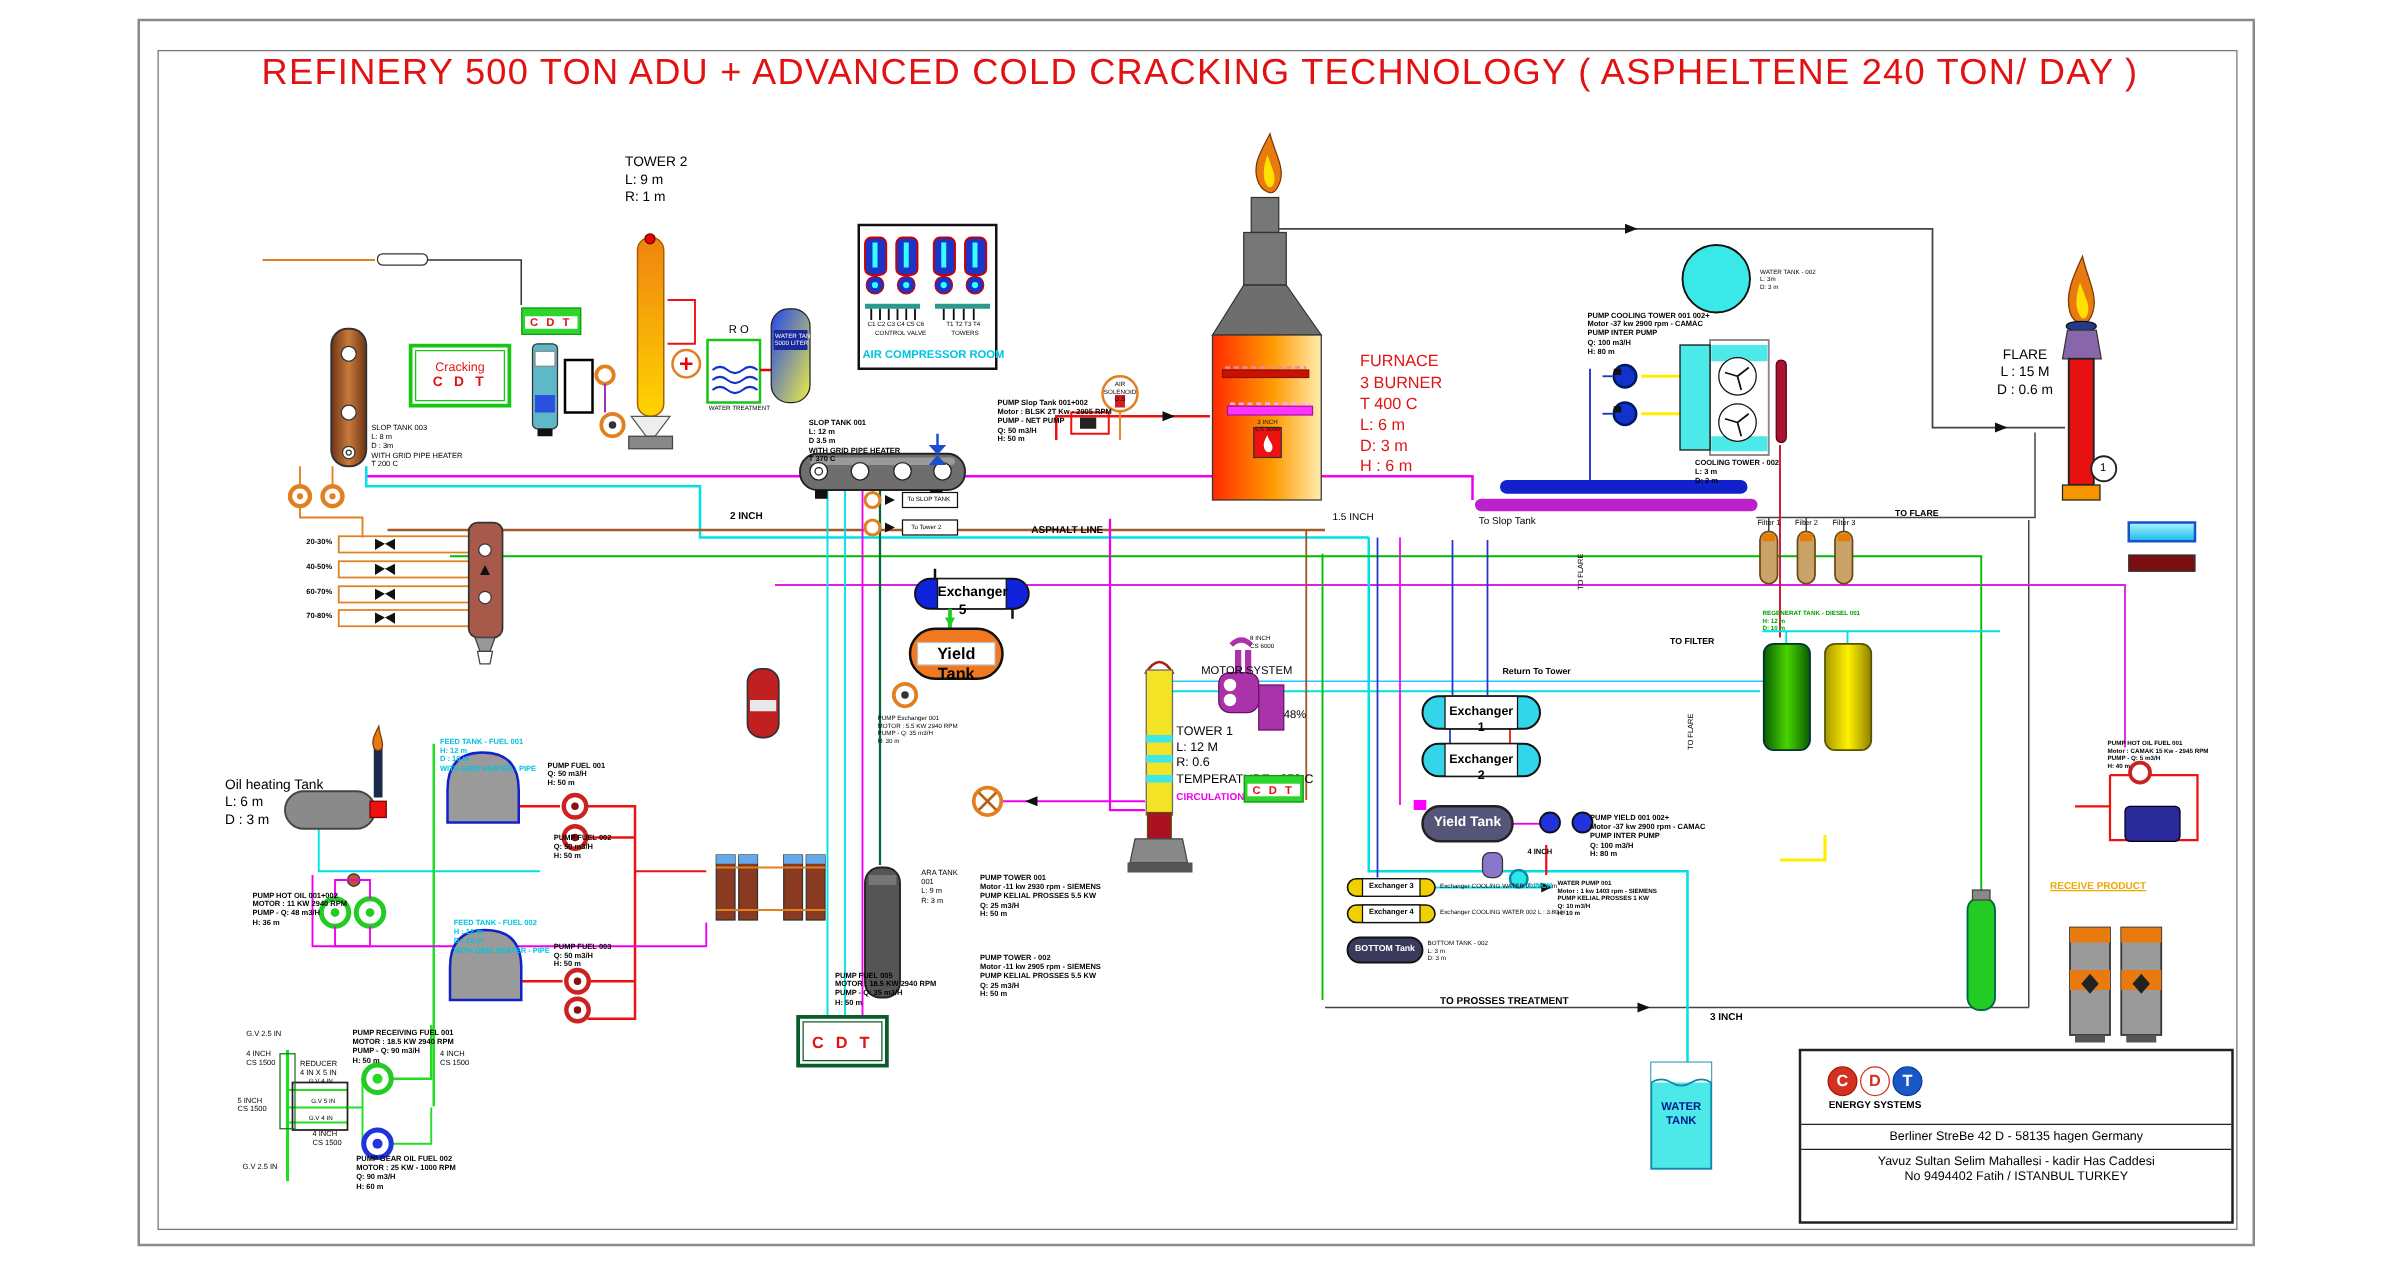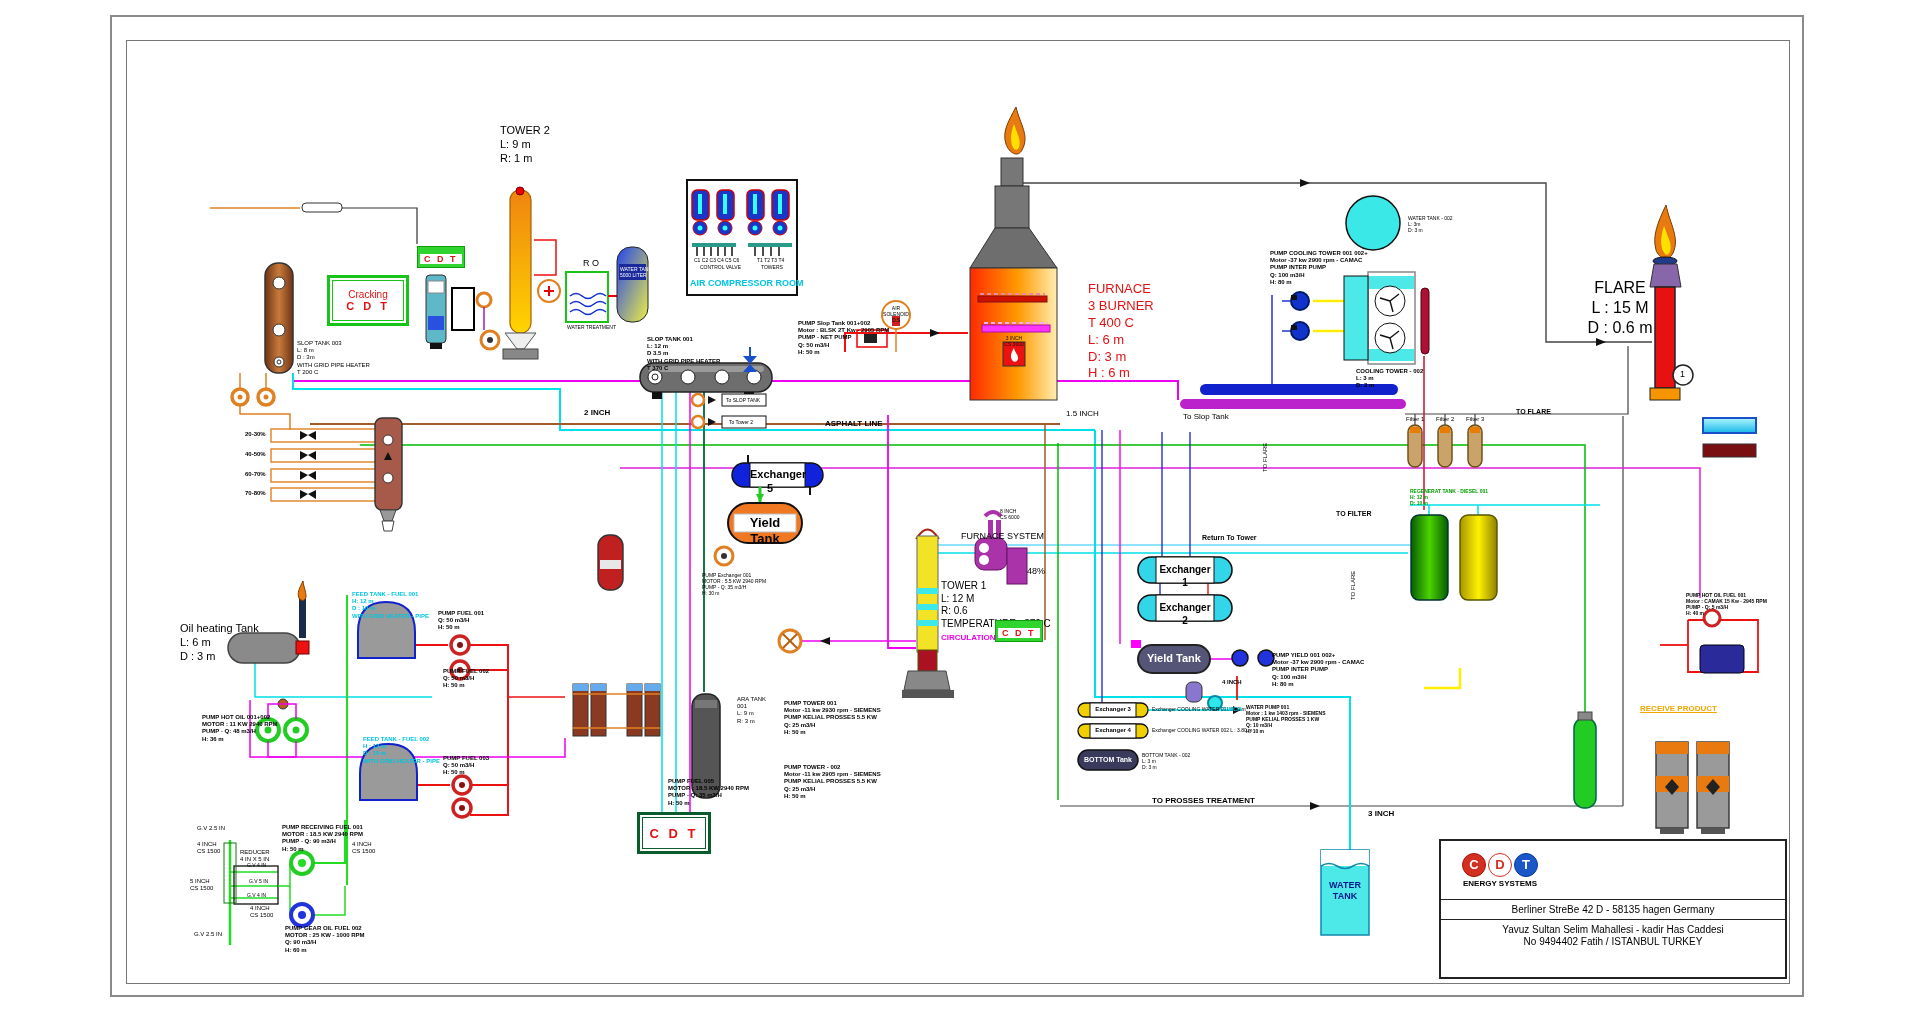--- a/index.html
+++ b/index.html
@@ -5,21 +5,21 @@
   html,body{margin:0;padding:0;background:#fff;}
   #stage{position:relative;width:1920px;height:1016px;background:#fff;overflow:hidden;
          font-family:"Liberation Sans",sans-serif;}
   .frame{position:absolute;border:2px solid #8a8a8a;}
   .frame.inner{border:1px solid #777;}
   svg{position:absolute;left:0;top:0;}
   .l{position:absolute;white-space:pre-line;line-height:1.25;color:#000;
      font-family:"Liberation Sans",sans-serif;z-index:5;}
   .s5{font-size:5px;line-height:1.2}.s6{font-size:6px;line-height:1.2}.s7{font-size:7px}
   .s8{font-size:8px}.s9{font-size:9px}.s10{font-size:10px}.s11{font-size:11px}
-  .s12{font-size:16px}.s13{font-size:13px}
+  .s12{font-size:11px}.s13{font-size:13px}
   .b{font-weight:bold}
   .red{color:#e31212}.cy{color:#00c4e0}.mg{color:#ee00ee}.gr{color:#00a000}
   .yl{color:#f0a800}.wh{color:#fff}.nv{color:#001a8c}
   .ctr{text-align:center}
   .vert{transform:rotate(-90deg);transform-origin:0 0;}
   .tag{position:absolute;background:#2fd42f;border:1px solid #0f9c0f;padding:1px 2px;z-index:5;}
   .tag .in{background:#fff;padding:0 4px;color:#e31212;font-weight:bold;font-size:9px;
            letter-spacing:2px;white-space:nowrap;}
   .grnbox{position:absolute;background:#fff;border:3px solid #17c417;z-index:5;}
   .grnbox .in2{border:1px solid #17c417;margin:2px;height:calc(100% - 6px);
@@ -45,20 +45,21 @@
   #cdtbox .row{border-top:1px solid #222;text-align:center;font-size:10px;padding:4px 2px;}
   #cdtbox .row.first{border-top:none;}
 </style>
 </head>
 <body>
 
 <div id="stage">
   <div class="frame" style="left:110px;top:15px;width:1690px;height:978px;"></div>
   <div class="frame inner" style="left:126px;top:40px;width:1662px;height:942px;"></div>
 
+  <div id="title">REFINERY 500  TON ADU + ADVANCED COLD CRACKING TECHNOLOGY (  ASPHELTENE 240 TON/ DAY )</div>
 
   <svg width="1920" height="1016">
     <defs>
       <linearGradient id="gTower2" x1="0" y1="0" x2="0" y2="1">
         <stop offset="0" stop-color="#ef8410"></stop>
           <stop offset="1" stop-color="#ffd400"></stop>
       </linearGradient>
       <linearGradient id="gFurn" x1="0" y1="0" x2="1" y2="0">
         <stop offset="0" stop-color="#ff2a00"></stop>
           <stop offset=".55" stop-color="#ff9a00"></stop>
@@ -684,21 +685,21 @@
   <div class="l s9" style="left:1680px;top:369px">1</div>
   <div class="l s7 b" style="left:1516px;top:408px">TO FLARE</div>
   <div class="l s6 vert" style="left:1262px;top:472px">TO FLARE</div>
   <div class="l s6 vert" style="left:1350px;top:600px">TO FLARE</div>
   <div class="l s7 b" style="left:1336px;top:510px">TO FILTER</div>
   <div class="l s6" style="left:1406px;top:416px">Filter 1</div>
   <div class="l s6" style="left:1436px;top:416px">Filter 2</div>
   <div class="l s6" style="left:1466px;top:416px">Filter 3</div>
   <div class="l s11 b ctr" style="left:750px;top:468px;width:40px">Exchanger 5</div>
   <div class="l s13 b ctr" style="left:734px;top:515px;width:62px">Yield Tank</div>
-  <div class="l s9" style="left:961px;top:531px">FURNACE SYSTEM</div>
+  <div class="l s9" style="left:961px;top:531px">MOTOR SYSTEM</div>
   <div class="l s9" style="left:1027px;top:566px">48%</div>
   <div class="l s10" style="left:941px;top:580px">TOWER  1
 L: 12 M
 R: 0.6
 TEMPERATURE : 370 C</div>
   <div class="l s8 b mg" style="left:941px;top:633px">CIRCULATION</div>
   <div class="tag" style="left:995px;top:620px"><span class="in">C D T</span></div>
   <div class="l s5" style="left:1000px;top:508px">8 INCH
 CS 6000</div>
   <div class="l s7 b" style="left:1202px;top:534px">Return To Tower</div>

